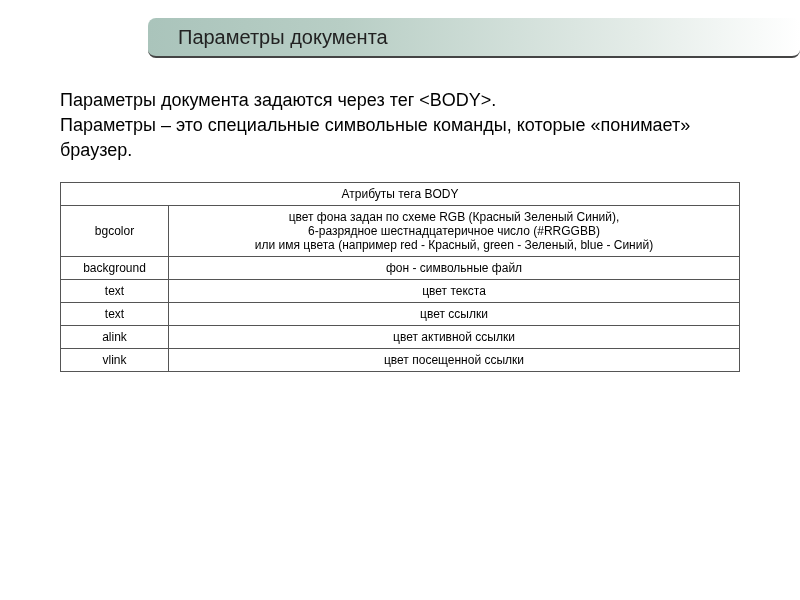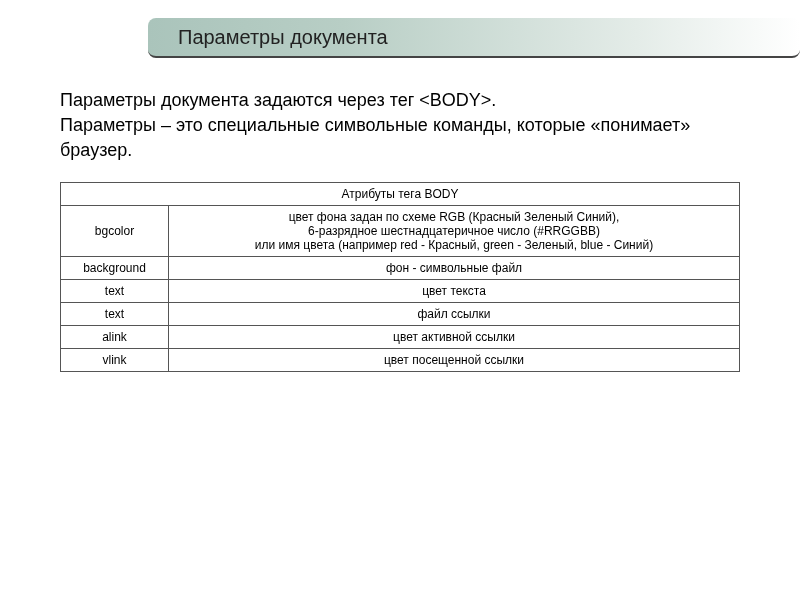--- a/index.html
+++ b/index.html
@@ -80,21 +80,21 @@
   <tr>
     <td class="attr-col">background</td>
     <td>фон - символьные файл</td>
   </tr>
   <tr>
     <td class="attr-col">text</td>
     <td>цвет текста</td>
   </tr>
   <tr>
     <td class="attr-col">text</td>
-    <td>файл ссылки</td>
+    <td>цвет ссылки</td>
   </tr>
   <tr>
     <td class="attr-col">alink</td>
     <td>цвет активной ссылки</td>
   </tr>
   <tr>
     <td class="attr-col">vlink</td>
     <td>цвет посещенной ссылки</td>
   </tr>
 </tbody>

